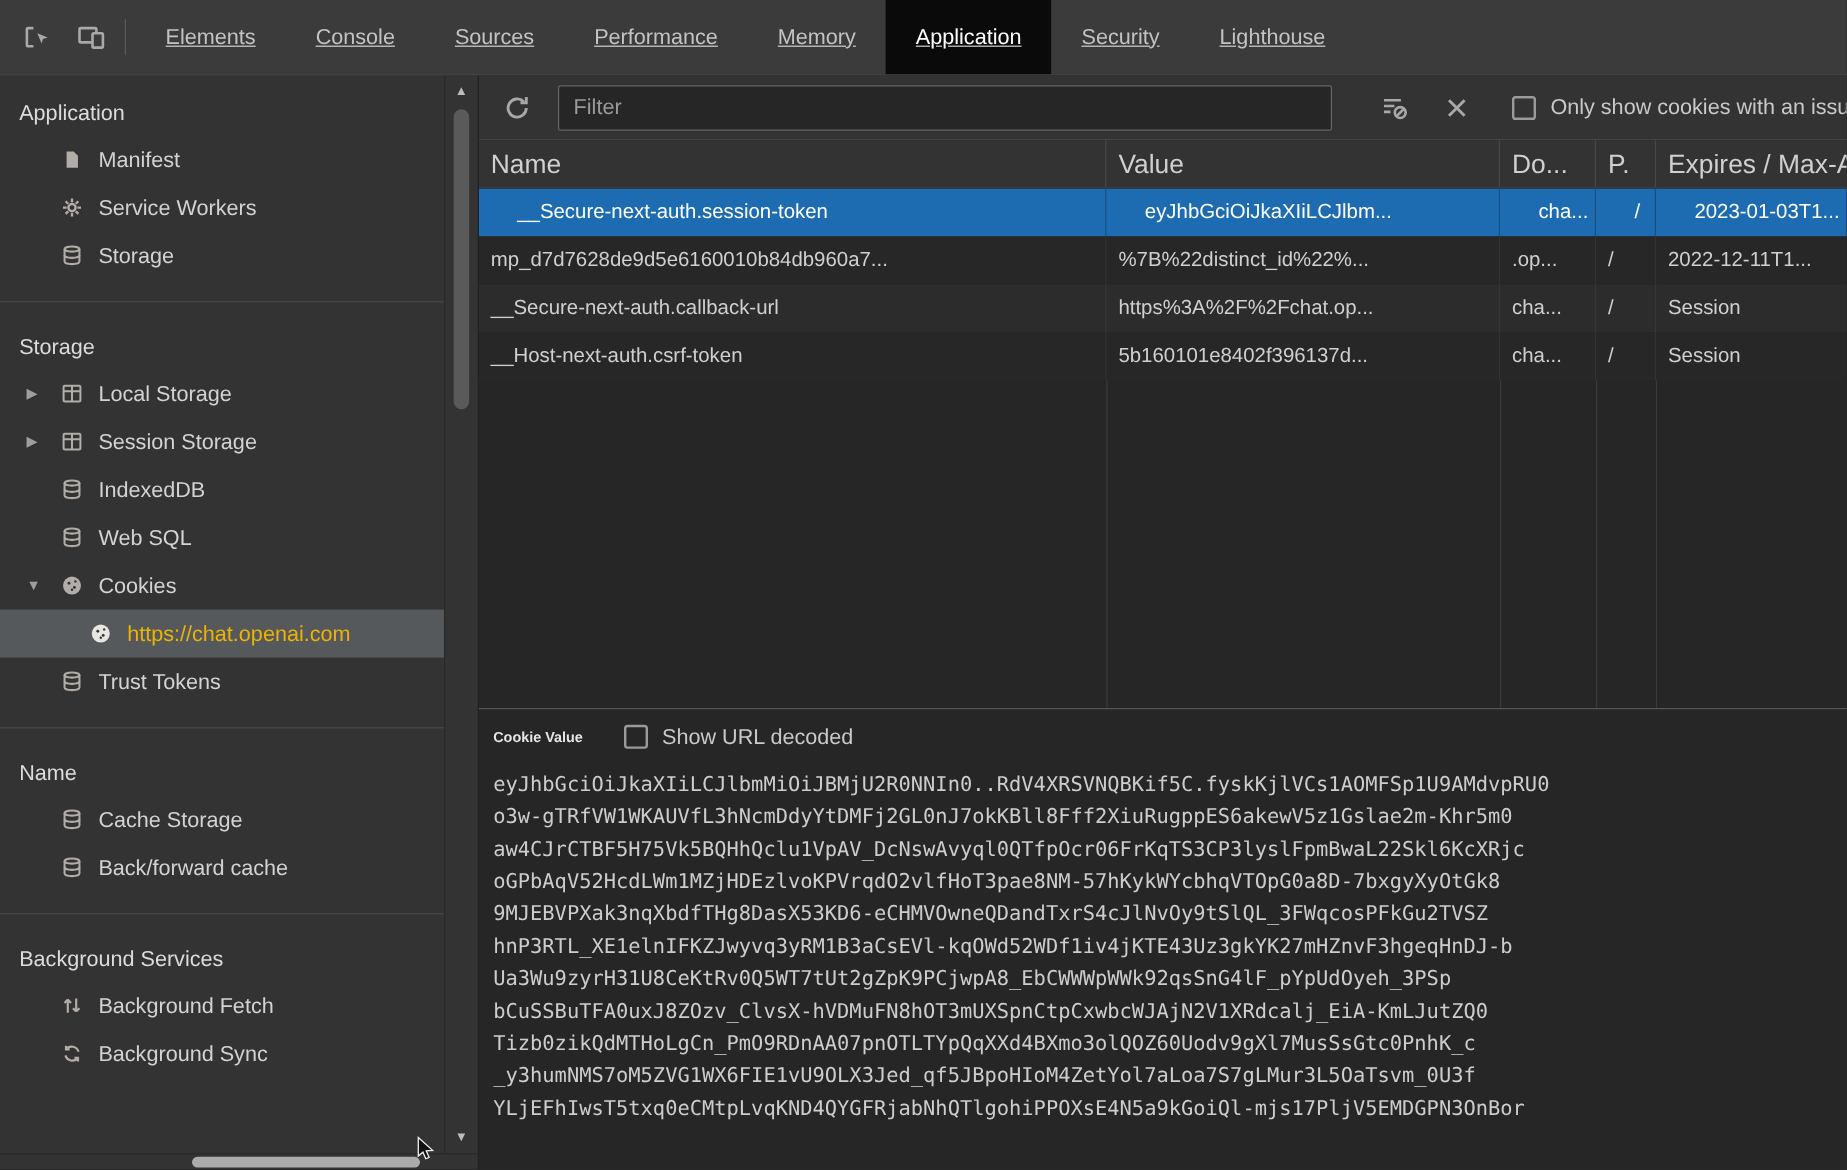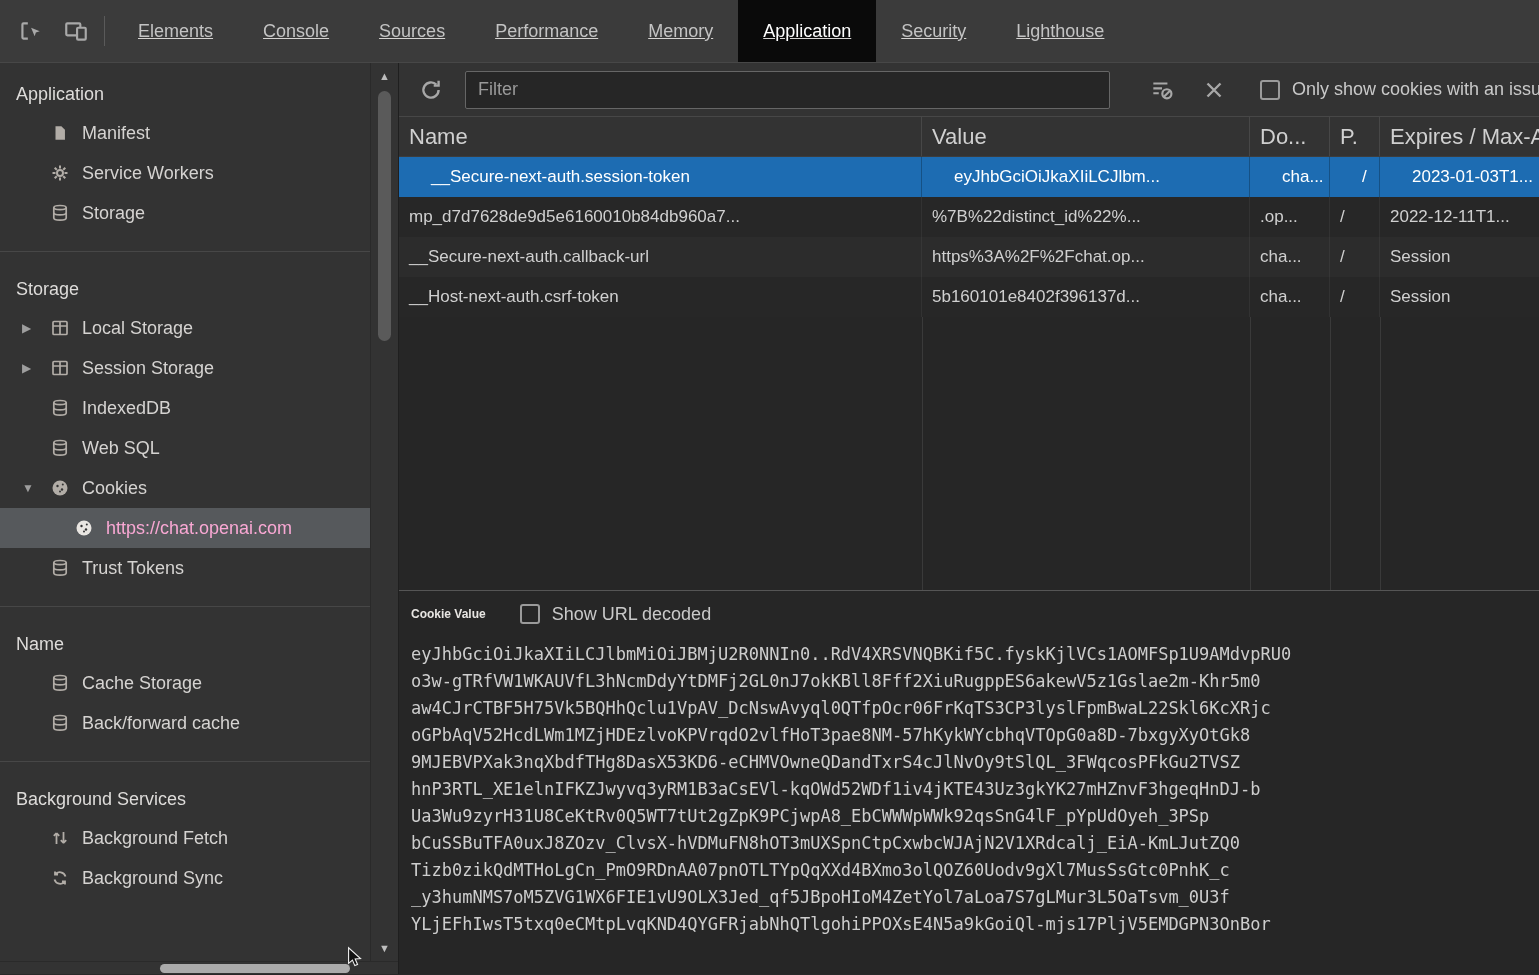--- a/index.html
+++ b/index.html
@@ -31,21 +31,21 @@
   .sidebar { width:371px; height:100%; overflow:hidden; padding-top:12px; }
   .section-header { height:38px; display:flex; align-items:center; padding-left:16px;
     font-size:18px; color:#dedcda; white-space:nowrap; }
   .tree-item { height:40px; display:flex; align-items:center; padding-left:18px;
     font-size:18px; color:#d5d3d1; white-space:nowrap; cursor:default; }
   .tree-item .arrow { width:30px; flex:none; font-size:12px; color:#9e9e9e;
     display:flex; align-items:center; padding-left:4px; }
   .tree-item .icon { width:24px; height:24px; flex:none; margin-right:10px;
     display:flex; align-items:center; justify-content:center; color:#b2ada7; }
   .tree-item.child { padding-left:42px; }
-  .tree-item.selected { background:var(--sidebar-sel,#56595c); color:#f9a8d4; }
+  .tree-item.selected { background:var(--sidebar-sel,#56595c); color:#eab308; }
   .tree-item.selected .icon { color:#e9e6e2; }
   .divider { height:1px; background:#474747; margin:18px 0; }
 
   
   .vscroll { position:absolute; top:0; right:0; bottom:13px; width:28px; background:#333;
     border-left:1px solid #2a2a2a; }
   .scroll-arrow { height:26px; width:100%; display:flex; align-items:center; justify-content:center;
     color:#bdbdbd; font-size:11px; position:absolute; left:0; }
   .scroll-arrow.up { top:0; }
   .scroll-arrow.down { bottom:0; }

